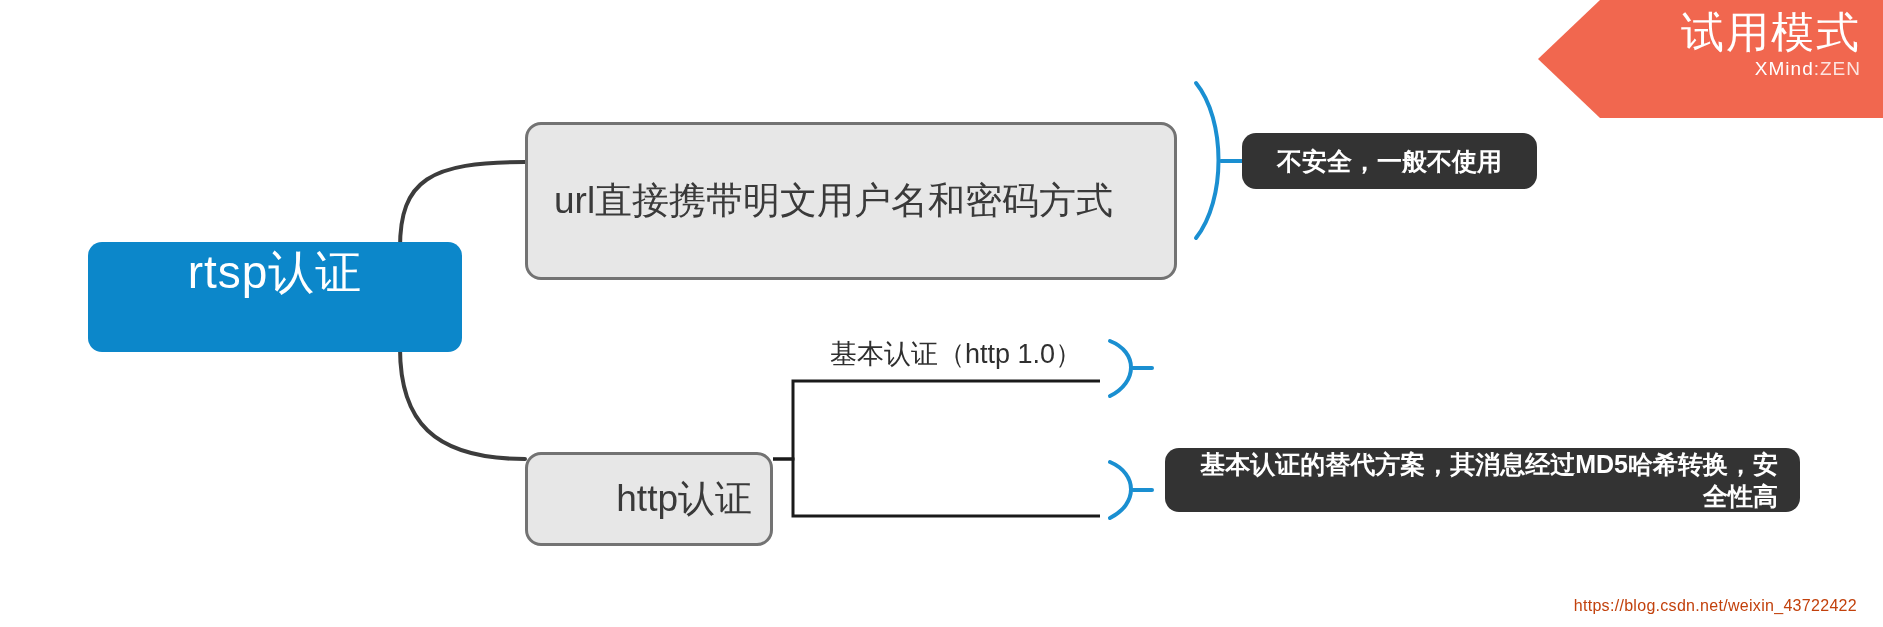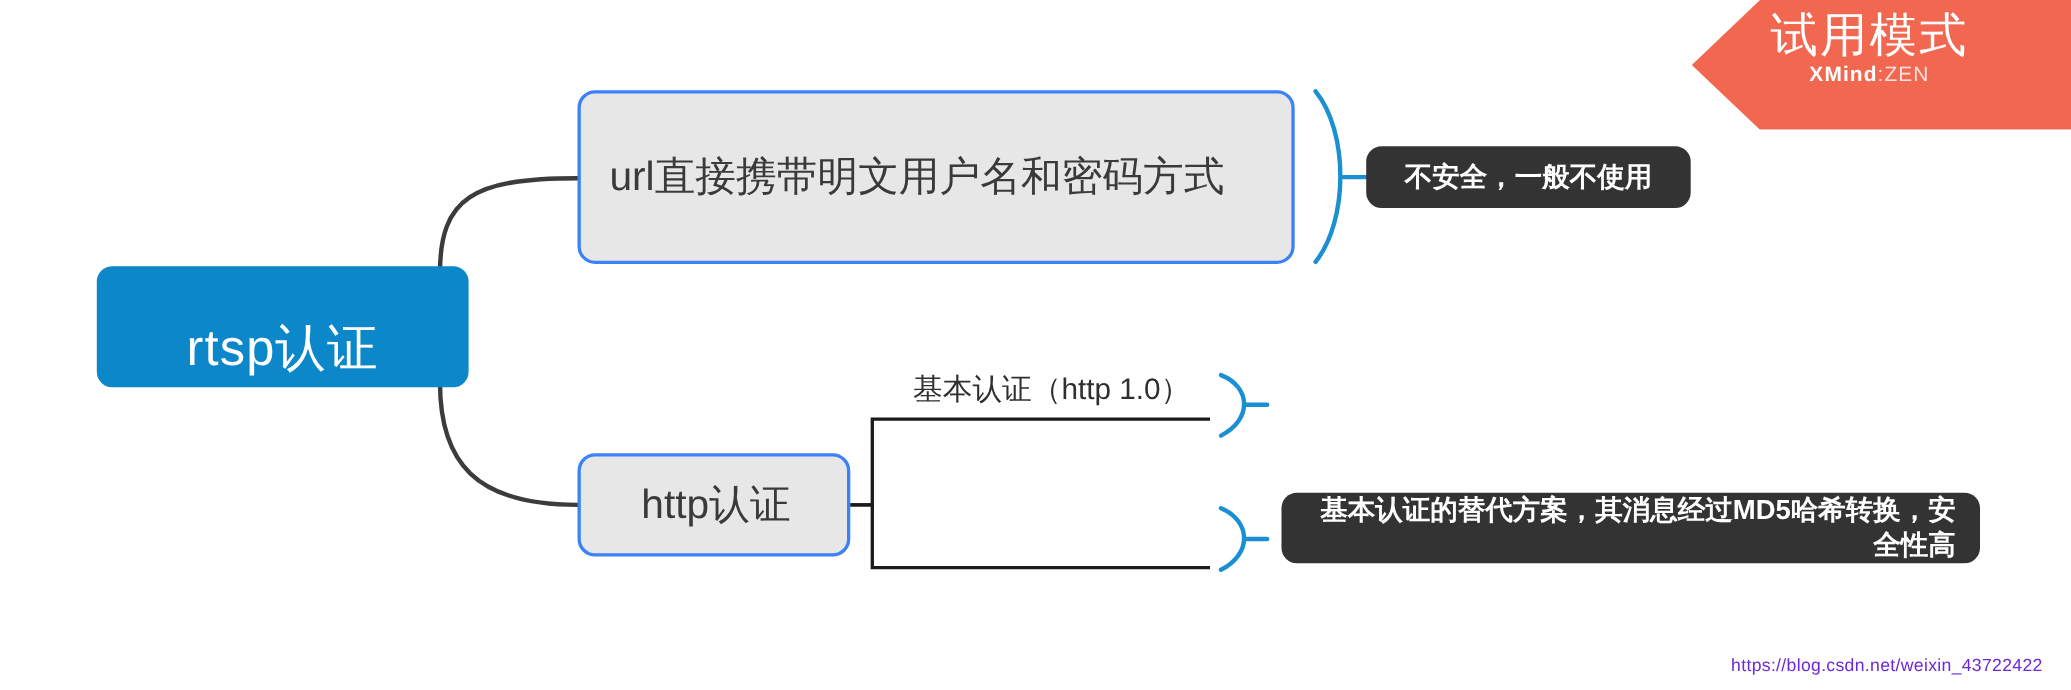--- a/index.html
+++ b/index.html
@@ -10,57 +10,58 @@
     overflow:hidden;
     position:relative;
   }
   #canvas{position:absolute;inset:0;width:1883px;height:627px;}
   .svg-layer{position:absolute;left:0;top:0;width:1883px;height:627px;pointer-events:none;}
 
   
   .root-node{
     position:absolute;
     left:88px;top:242px;
-    width:338px;height:110px;
+    width:374px;height:110px;
     background:#0c87ca;
     border-radius:14px;
-    display:flex;align-items:flex-end;justify-content:center;
+    display:flex;align-items:flex-start;justify-content:center;
     color:#ffffff;
     font-size:46px;
     font-weight:400;
     letter-spacing:1px;
     box-sizing:border-box;
     padding-bottom:4px;
   }
 
   
   .topic-box{
     position:absolute;
     background:#e7e7e7;
-    border:3px solid #3b82f6;
+    border:3px solid #737373;
     border-radius:16px;
     box-sizing:border-box;
     color:#3a3a3a;
     display:flex;
     align-items:center;
+    margin-top:40px;
   }
   .topic-box .topic-text{
     font-size:37px;
     line-height:1.22;
     padding:0 26px;
     font-weight:400;
   }
   #topic-url{
     left:525px;top:82px;
     width:652px;height:158px;
   }
   #topic-http{
     left:525px;top:412px;
     width:248px;height:94px;
-    justify-content:flex-start;
+    justify-content:flex-end;
     padding-left:37px;
   }
   #topic-http .topic-text{padding:0 18px;}
 
   
   .subtopic{
     position:absolute;
     color:#2f2f2f;
     font-size:27px;
     white-space:nowrap;
@@ -101,43 +102,43 @@
   }
 
   
   .trial-banner{
     position:absolute;
     right:0;top:0;
     width:345px;height:118px;
     background:#f1674f;
     clip-path:polygon(62px 0, 345px 0, 345px 118px, 62px 118px, 0 59px);
     color:#ffffff;
-    text-align:center;
+    text-align:right;
     box-sizing:border-box;
     padding:8px 22px 0 0;
   }
   .trial-title{
     font-size:43px;
     line-height:1.15;
     letter-spacing:2px;
     font-weight:400;
   }
   .trial-sub{
     font-size:19px;
     letter-spacing:1px;
     margin-top:1px;
   }
-  .trial-sub .brand{font-weight:bold;}
+  .trial-sub .brand{font-weight:normal;}
   .trial-sub .zen{opacity:.82;}
 
   
   .watermark{
     position:absolute;
     right:26px;bottom:12px;
-    color:#6d28d9;
+    color:#c2410c;
     font-size:16px;
     letter-spacing:.3px;
   }
 </style>
 </head>
 <body>
 
 <div id="canvas">
 
   <svg class="svg-layer" viewBox="0 0 1883 627" preserveAspectRatio="none" aria-hidden="true">

